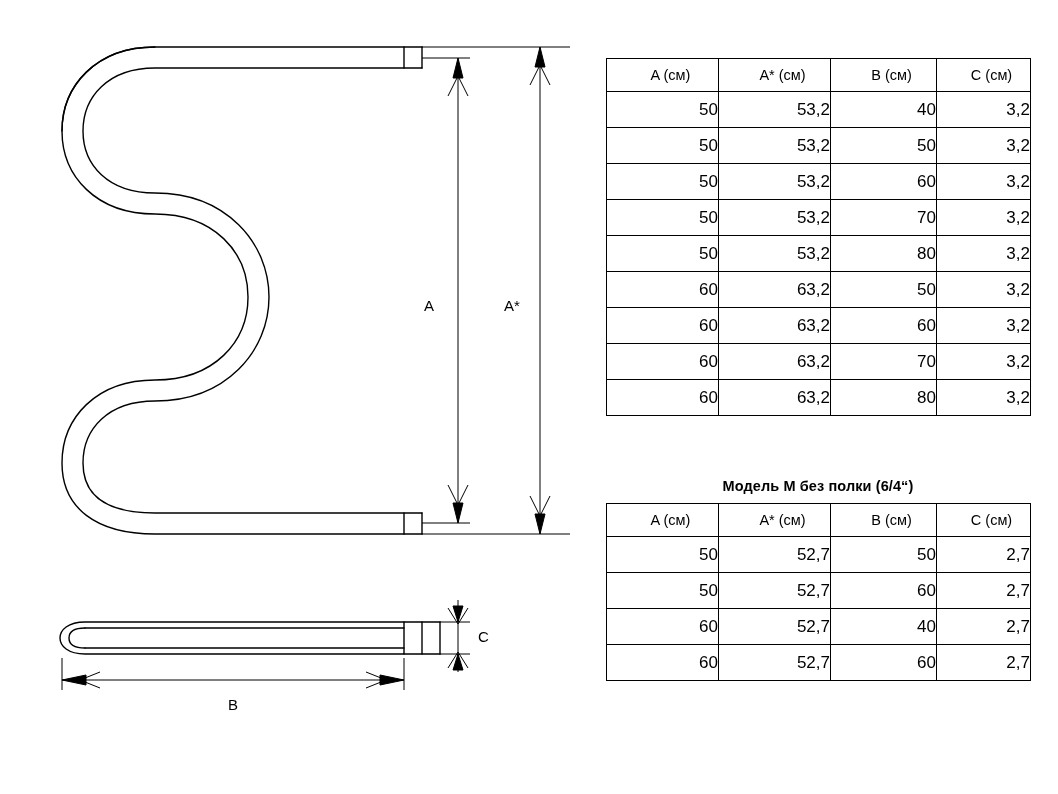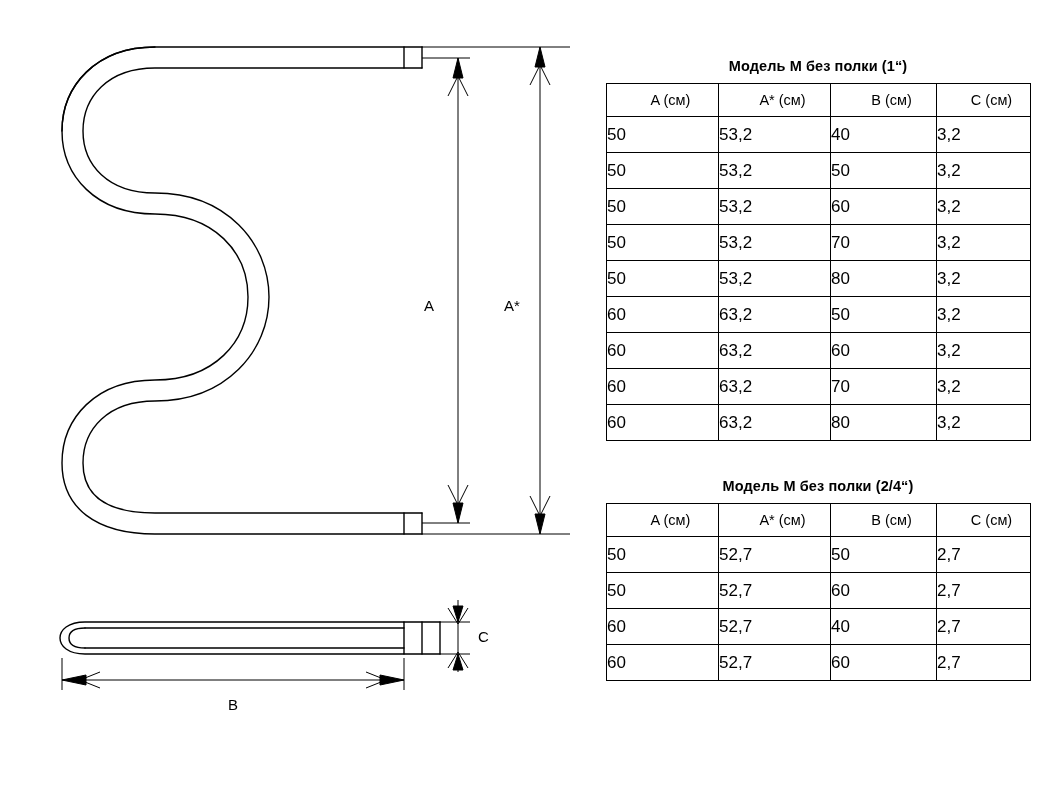--- a/index.html
+++ b/index.html
@@ -67,21 +67,21 @@
     font-weight: normal;
   }
   table.spec th {
     font-size: 14.5px;
     text-align: center;
     padding-left: 16px;
     height: 32px;
   }
   table.spec td {
     font-size: 17px;
-    text-align: left;
+    text-align: right;
   }
   table.spec col.c0 { width: 112px; }
   table.spec col.c1 { width: 112px; }
   table.spec col.c2 { width: 106px; }
   table.spec col.c3 { width: 94px; }
 </style>
 </head>
 <body>
 
 <div id="page">
@@ -178,21 +178,20 @@
 
     <span class="dim-label" style="left:424px; top:297px;">A</span>
     <span class="dim-label" style="left:504px; top:297px;">A*</span>
     <span class="dim-label" style="left:228px; top:696px;">B</span>
     <span class="dim-label" style="left:478px; top:628px;">C</span>
   </div>
 
   <div id="tables">
 
     <div class="table-block" style="top: 58px;">
-      <div class="table-title">Модель  М без полки (1“)</div>
       <table class="spec">
         <colgroup>
             <col class="c0">
             <col class="c1">
             <col class="c2">
             <col class="c3">
           </colgroup>
         <thead>
           <tr>
             <th>A (см)</th>
@@ -254,21 +253,21 @@
             <td>60</td>
             <td>63,2</td>
             <td>80</td>
             <td>3,2</td>
           </tr>
         </tbody>
       </table>
     </div>
 
     <div class="table-block" style="top: 478px;">
-      <div class="table-title">Модель  М без полки (2/4“)</div>
+      <div class="table-title">Модель  М без полки (6/4“)</div>
       <table class="spec">
         <colgroup>
             <col class="c0">
             <col class="c1">
             <col class="c2">
             <col class="c3">
           </colgroup>
         <thead>
           <tr>
             <th>A (см)</th>

